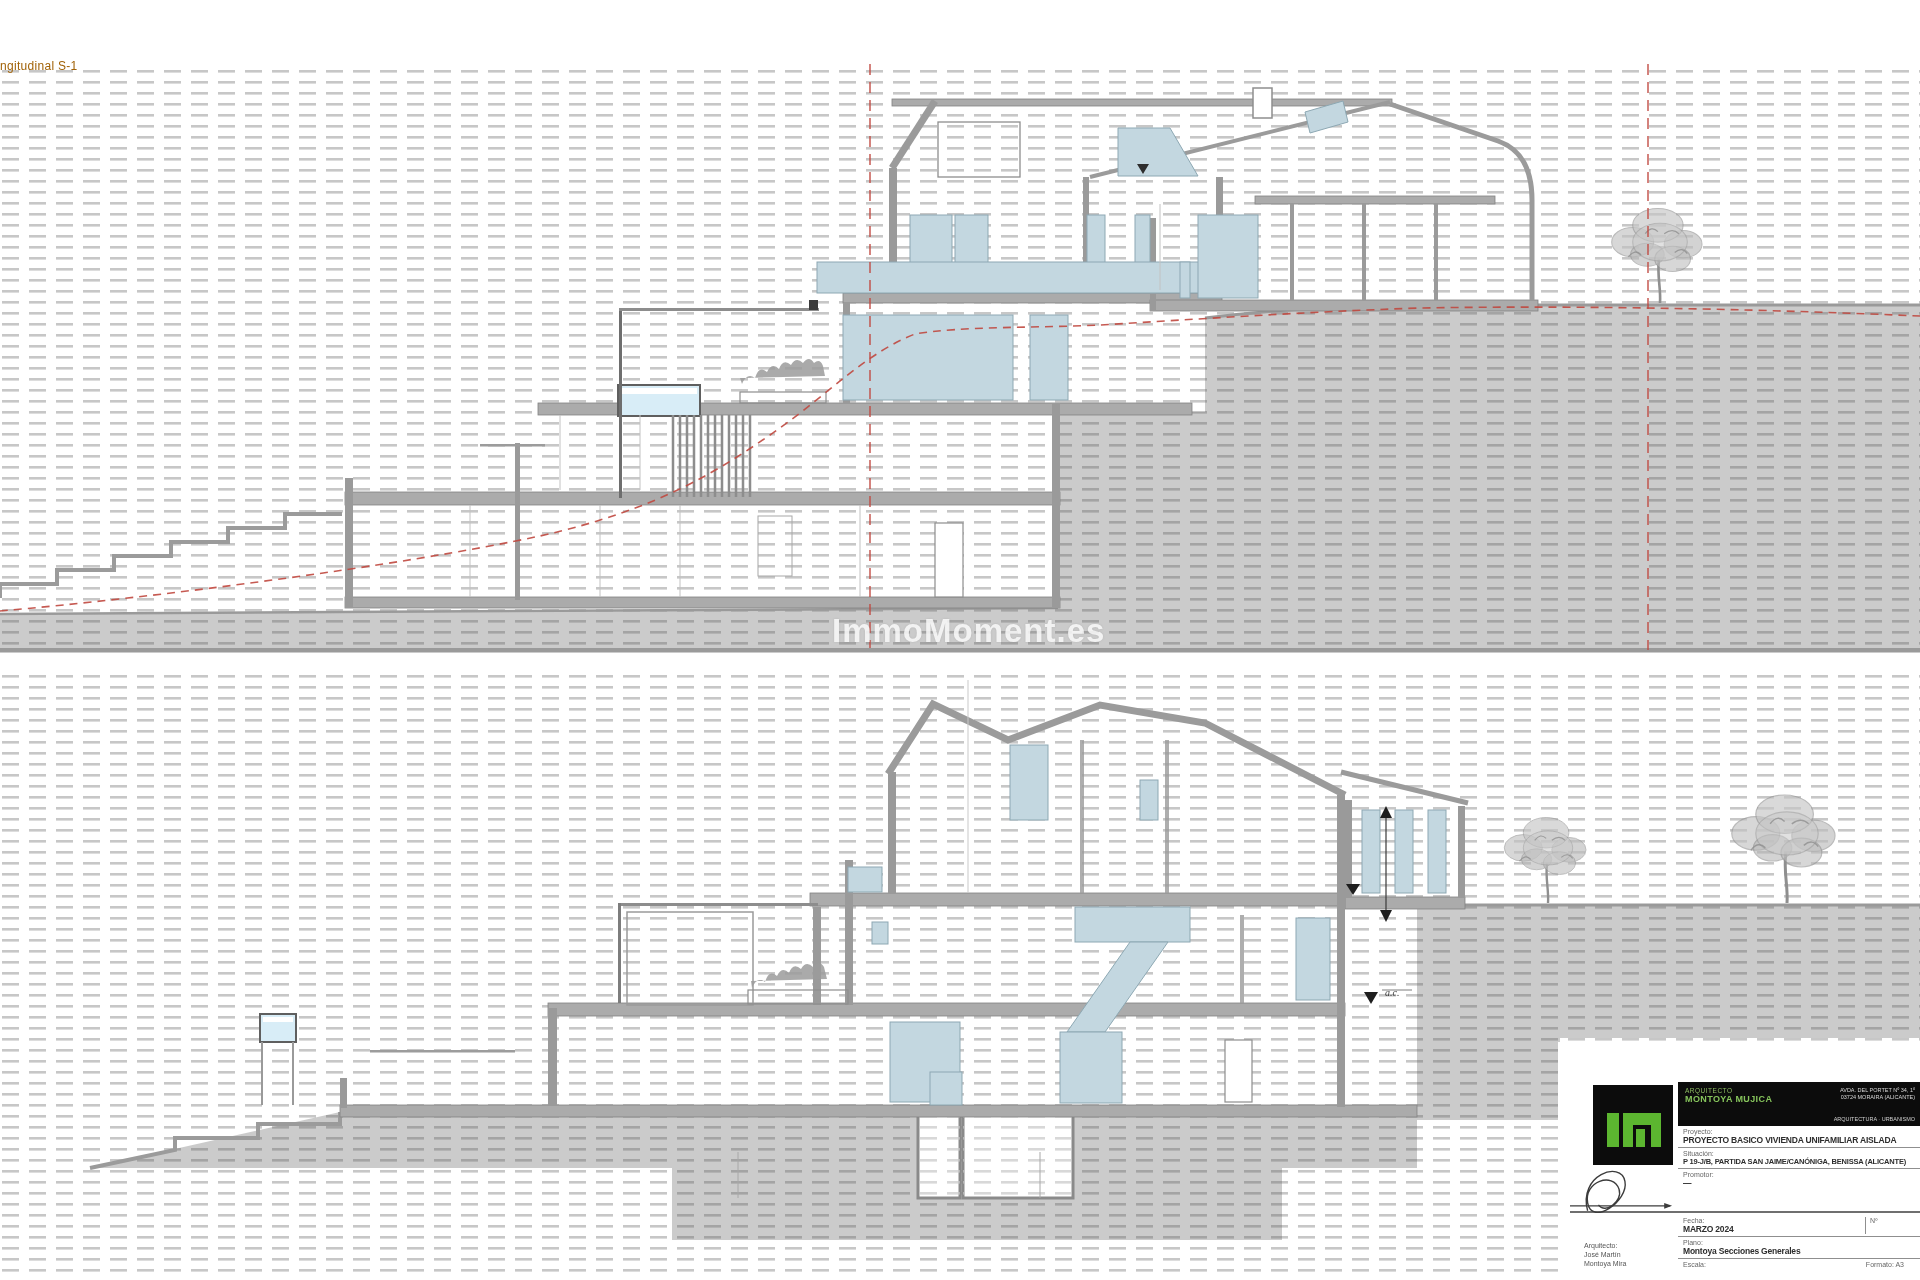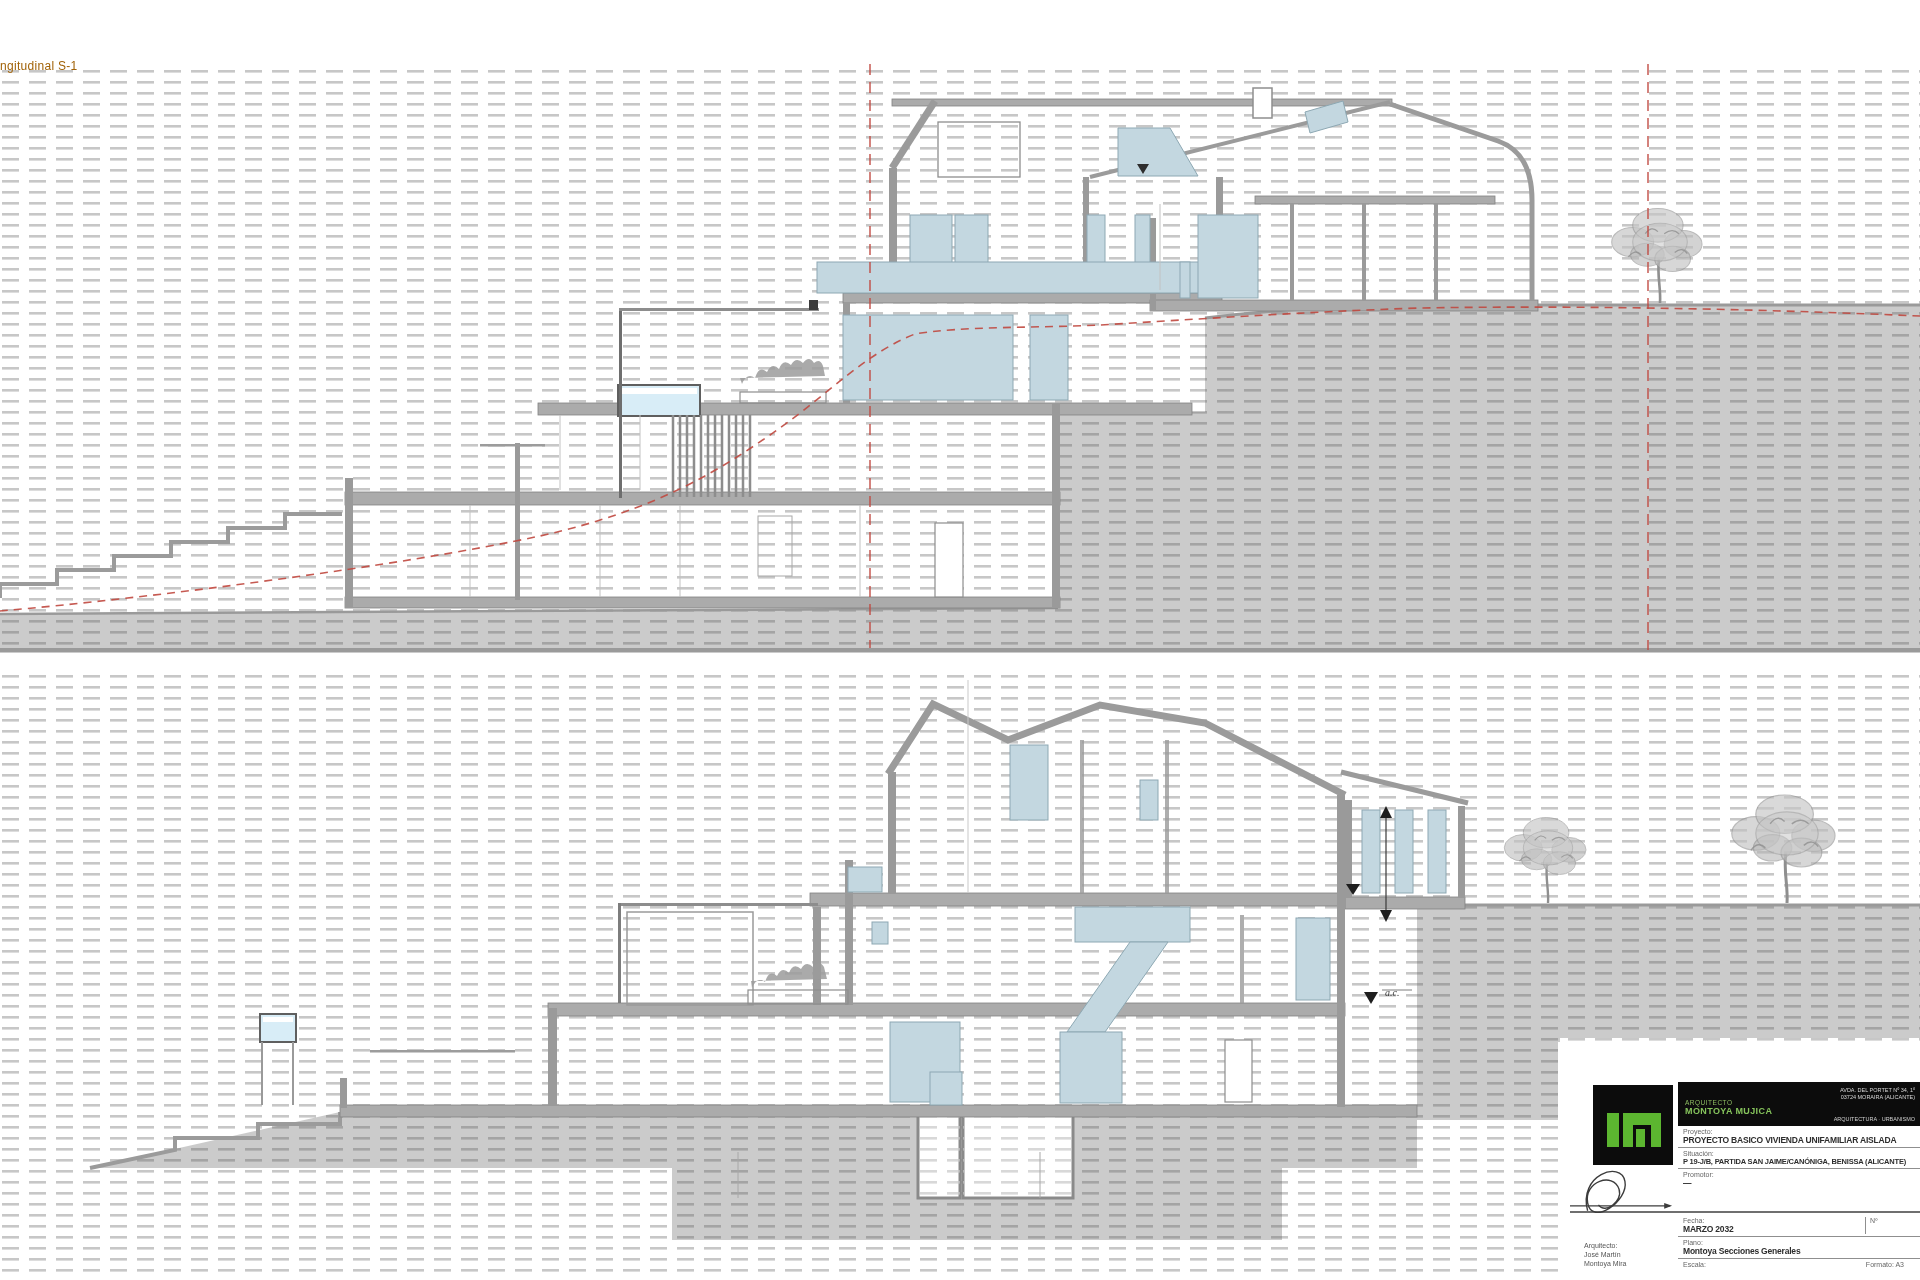--- a/index.html
+++ b/index.html
@@ -8,21 +8,21 @@
   svg{position:absolute;left:0;top:0;}
   .sheet-label{position:absolute;left:0px;top:32px;font-size:12px;color:#a16207;
                filter:blur(.3px);letter-spacing:.3px;margin-top:27px;}
   .watermark{position:absolute;left:832px;top:612px;font-size:33px;font-weight:bold;
              color:rgba(255,255,255,.82);letter-spacing:1px;text-shadow:0 0 2px rgba(120,120,120,.25);}
   
   .tblock{position:absolute;left:1562px;top:1045px;width:358px;height:235px;background:#fff;
           overflow:hidden;font-family:"Liberation Sans",sans-serif;color:#333;}
   .tb-logo{position:absolute;left:31px;top:40px;width:80px;height:80px;background:#0c0c0c;}
   .tb-head{position:absolute;left:116px;top:37px;width:242px;height:44px;background:#0c0c0c;
-           box-sizing:border-box;padding:17px 6px 3px 7px;}
+           box-sizing:border-box;padding:5px 6px 3px 7px;}
   .tb-prof{font-size:6.5px;color:#8fbf63;letter-spacing:.5px;filter:blur(.3px);}
   .tb-name{font-size:9px;font-weight:bold;color:#86c45c;letter-spacing:.4px;filter:blur(.3px);}
   .tb-addr{position:absolute;right:5px;top:5px;text-align:right;font-size:5.5px;color:#d8d8d8;
            line-height:7px;filter:blur(.35px);}
   .tb-addr3{position:absolute;right:5px;bottom:4px;font-size:5.5px;color:#cfcfcf;filter:blur(.35px);}
   .tb-rows{position:absolute;left:116px;top:81px;width:242px;}
   .tb-row{box-sizing:border-box;border-bottom:1px solid #8f8f8f;padding:2px 16px 2px 5px;filter:blur(.3px);}
   .tb-label{font-size:7px;color:#666;}
   .tb-value{font-size:8.5px;font-weight:bold;color:#2e2e2e;letter-spacing:-.2px;white-space:nowrap;}
   .tb-strong{position:absolute;left:8px;top:166px;width:350px;border-top:2px solid #6f6f6f;}
@@ -235,20 +235,21 @@
 
     <use href="#tree" transform="translate(1548,903) scale(0.95)"></use>
     <use href="#tree" transform="translate(1787,903) scale(1.2)"></use>
 
     <rect x="1558" y="1042" width="362" height="238" fill="#ffffff"></rect>
   </g>
 </svg>
 
 <div class="sheet-label">ngitudinal S-1</div>
 
+<div class="watermark">ImmoMoment.es</div>
 
 <div class="tblock">
   <div class="tb-logo">
     <svg width="80" height="80" viewBox="0 0 80 80" style="position:static">
       <rect width="80" height="80" fill="#0c0c0c"></rect>
       <g fill="#5cb630">
         <rect x="14" y="28" width="12" height="34"></rect>
         <rect x="30" y="28" width="38" height="12"></rect>
         <rect x="30" y="40" width="10" height="22"></rect>
         <rect x="43" y="44" width="9" height="18"></rect>
@@ -281,21 +282,21 @@
       <div class="tb-value">—</div>
     </div>
   </div>
 
   <div class="tb-strong"></div>
 
   <div class="tb-rows" style="top:170px">
     <div class="tb-row tb-two">
       <div style="flex:1">
         <div class="tb-label">Fecha:</div>
-        <div class="tb-value">MARZO 2032</div>
+        <div class="tb-value">MARZO 2024</div>
       </div>
       <div class="tb-col-r">
         <div class="tb-label">Nº</div>
       </div>
     </div>
     <div class="tb-row">
       <div class="tb-label">Plano:</div>
       <div class="tb-value">Montoya Secciones Generales</div>
     </div>
     <div class="tb-row tb-bottom">

